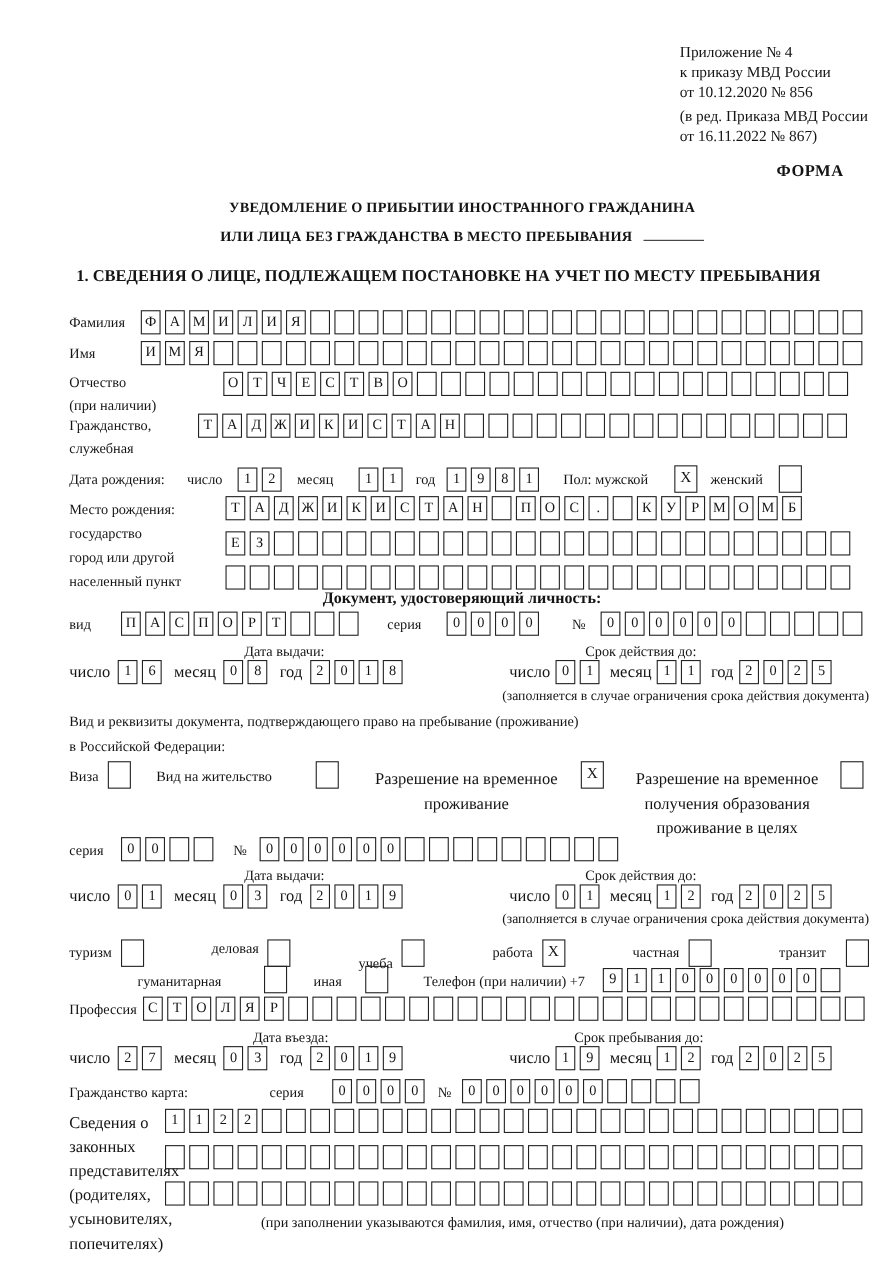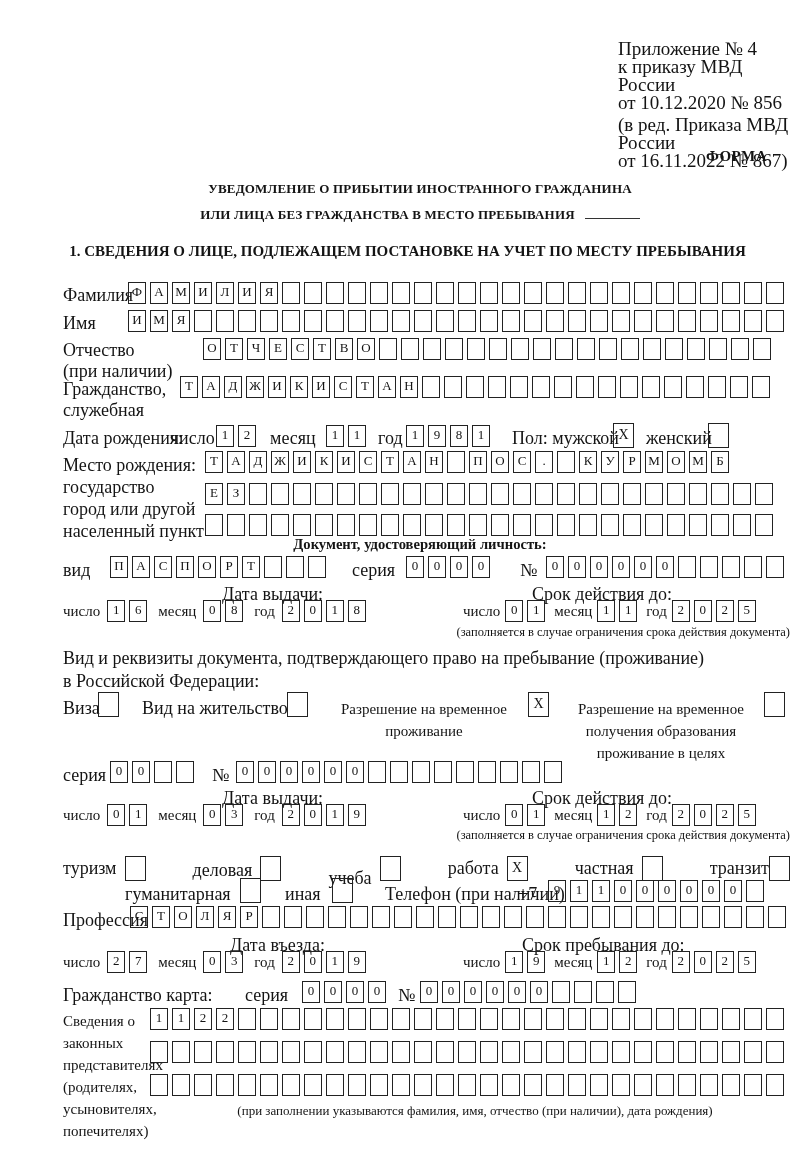--- a/index.html
+++ b/index.html
@@ -2,37 +2,37 @@
 <html><head>
 <meta charset="utf-8">
 <style>
   html,body { margin:0; padding:0; }
   body {
     width:800px; height:1163px; background:#ffffff; color:#141414;
     font-family:"Liberation Serif","DejaVu Serif",serif;
     position:relative; overflow:hidden;
   }
   .abs { position:absolute; }
-  .lab { position:absolute; font-size:18px; white-space:nowrap; }
+  .lab { position:absolute; font-size:13px; white-space:nowrap; }
   .b { font-weight:bold; }
   .center { text-align:center; }
   .note { font-size:12.5px; }
   .cellgroup { display:inline-flex; }
   .cell {
     box-sizing:border-box; display:inline-block;
     width:18px; height:22px; border:1.7px solid #222;
     margin-right:4px; text-align:center;
     font-size:13px; line-height:18px;
     font-family:"Liberation Serif","DejaVu Serif",serif;
   }
   .bigbox .cell { width:21px; height:25px; line-height:21px; font-size:14px; margin-right:0; }
   .dategrp { position:absolute; display:flex; align-items:center; gap:7px; }
   .dategrp .dl { font-size:15px; white-space:nowrap; }
   .flexrow { position:absolute; display:flex; align-items:center; }
-  .annex { font-size:19px; line-height:18px; }
+  .annex { font-size:14px; line-height:18px; }
   .title { font-weight:bold; font-size:13px; letter-spacing:0.2px; }
   .underline-seg { display:inline-block; width:55px; border-bottom:1.8px solid #333; height:14px; margin-left:10px; }
   .labelcol { font-size:15px; line-height:22px; }
 </style>
 </head>
 <body>
 
 <div class="abs annex" style="top:40px;left:618px;">
   <div>Приложение № 4</div>
   <div>к приказу МВД России</div>
@@ -471,21 +471,21 @@
 </div>
 <div class="abs note" style="top:828px;left:360px;width:430px;text-align:right;">(заполняется в случае ограничения срока действия документа)</div>
 
 <div class="flexrow" style="top:848px;left:63px;width:727px;justify-content:space-between;">
   <span style="display:flex;align-items:center;gap:8px;">
     <span class="dl lab" style="position:static;">туризм</span>
     <span class="cellgroup bigbox">
         <span class="cell"></span>
       </span>
   </span>
-  <span style="display:flex;align-items:flex-end;gap:8px;">
+  <span style="display:flex;align-items:flex-start;gap:8px;">
     <span class="dl lab" style="position:static;">деловая</span>
     <span class="cellgroup bigbox">
         <span class="cell"></span>
       </span>
   </span>
   <span style="display:flex;align-items:center;gap:8px;">
     <span class="dl lab" style="position:static;margin-top:20px;">учеба</span>
     <span class="cellgroup bigbox">
         <span class="cell"></span>
       </span>
@@ -495,21 +495,21 @@
     <span class="cellgroup bigbox">
         <span class="cell">X</span>
       </span>
   </span>
   <span style="display:flex;align-items:center;gap:8px;">
     <span class="dl lab" style="position:static;">частная</span>
     <span class="cellgroup bigbox">
         <span class="cell"></span>
       </span>
   </span>
-  <span style="display:flex;align-items:center;gap:0;">
+  <span style="display:flex;align-items:center;gap:18px;">
     <span class="dl lab" style="position:static;">транзит</span>
     <span class="cellgroup bigbox">
         <span class="cell"></span>
       </span>
   </span>
 </div>
 
 <div class="lab" style="top:884px;left:125px;">гуманитарная</div>
 <div class="abs cellgroup bigbox" style="top:878px;left:240px;">
     <span class="cell"></span>

